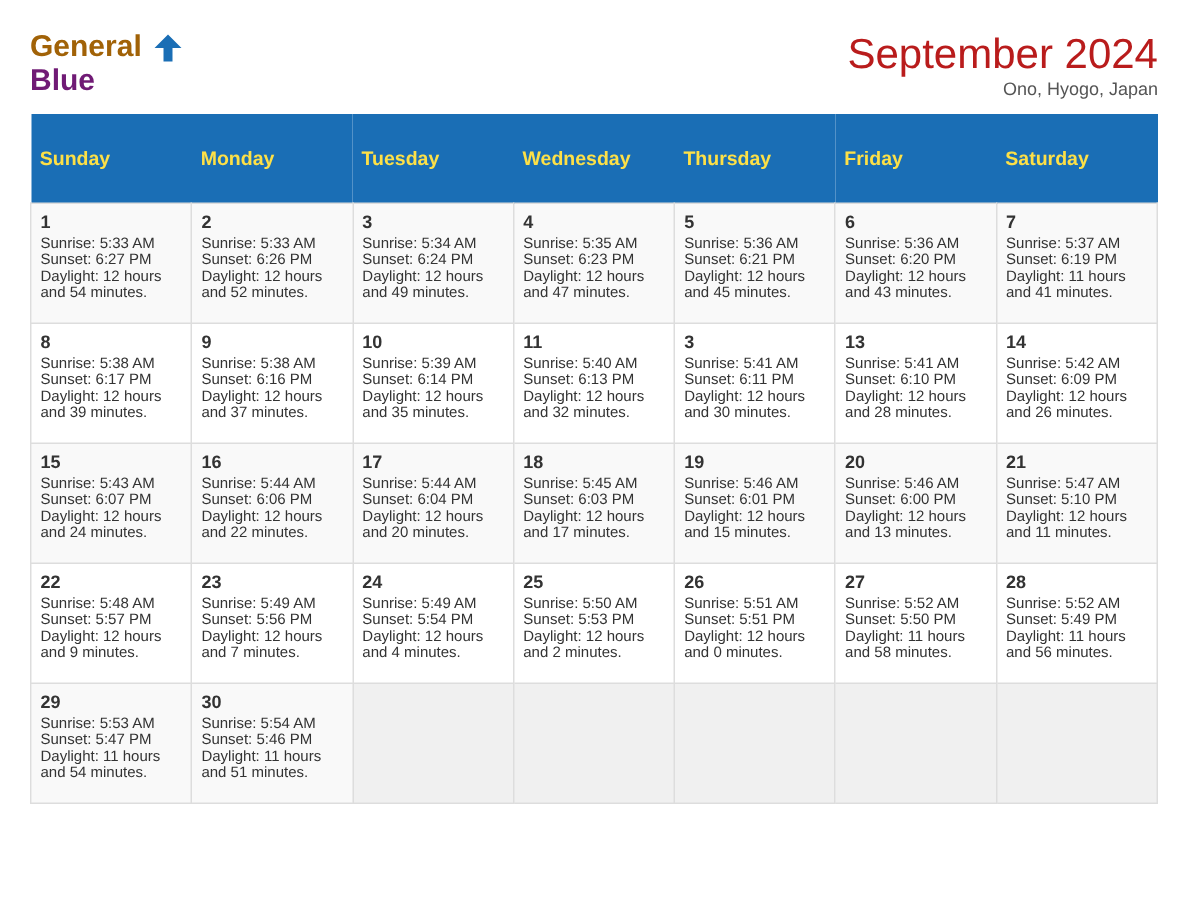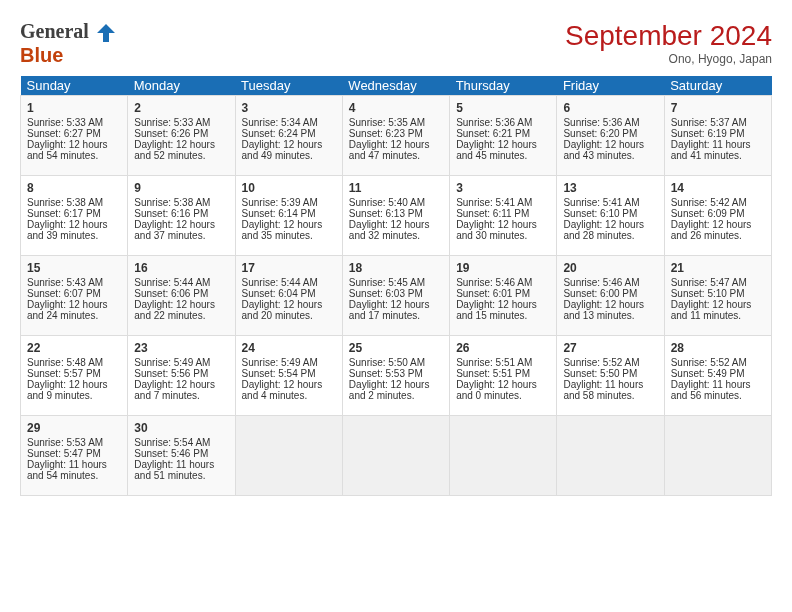--- a/index.html
+++ b/index.html
@@ -32,25 +32,25 @@
       font-size: 12px;
       color: #555;
     }
     table {
       width: 100%;
       border-collapse: collapse;
       table-layout: fixed;
     }
     thead tr th {
       background-color: #1a6eb5;
-      color: #ffffff;
+      color: #fde047;
       text-align: left;
-      padding: 2px 6px;
+      padding: 22px 6px;
       font-size: 13px;
-      font-weight: normal;
+      font-weight: bold;
     }
     tbody tr td {
       vertical-align: top;
       padding: 5px 6px;
       font-size: 10px;
       color: #333;
       border: 1px solid #ddd;
       height: 80px;
     }
     tbody tr:nth-child(odd) td {
@@ -70,27 +70,27 @@
     }
   </style>
 </head>
 <body>
 
 <div class="header">
   <div class="logo">
     <div>
       <div style="display:flex;align-items:center;">
         <div style="font-size:20px;font-weight:bold;color:#333;line-height:1.1;">
-          <span style="color:#404040;font-family:Liberation Serif, serif;">General</span>
+          <span style="color:#a16207;">General</span>
           <svg width="22" height="22" viewBox="0 0 22 22" style="vertical-align:middle;margin-left:1px;">
             <polygon points="11,2 20,11 14,11 14,20 8,20 8,11 2,11" fill="#1a6eb5"></polygon>
           </svg>
         </div>
       </div>
-      <div style="font-size:20px;font-weight:bold;color:#c2410c;line-height:1.1;">Blue</div>
+      <div style="font-size:20px;font-weight:bold;color:#701a75;line-height:1.1;">Blue</div>
     </div>
   </div>
   <div class="title-block">
     <div class="month-title">September 2024</div>
     <div class="subtitle">Ono, Hyogo, Japan</div>
   </div>
 </div>
 
 <table>
   <thead>

